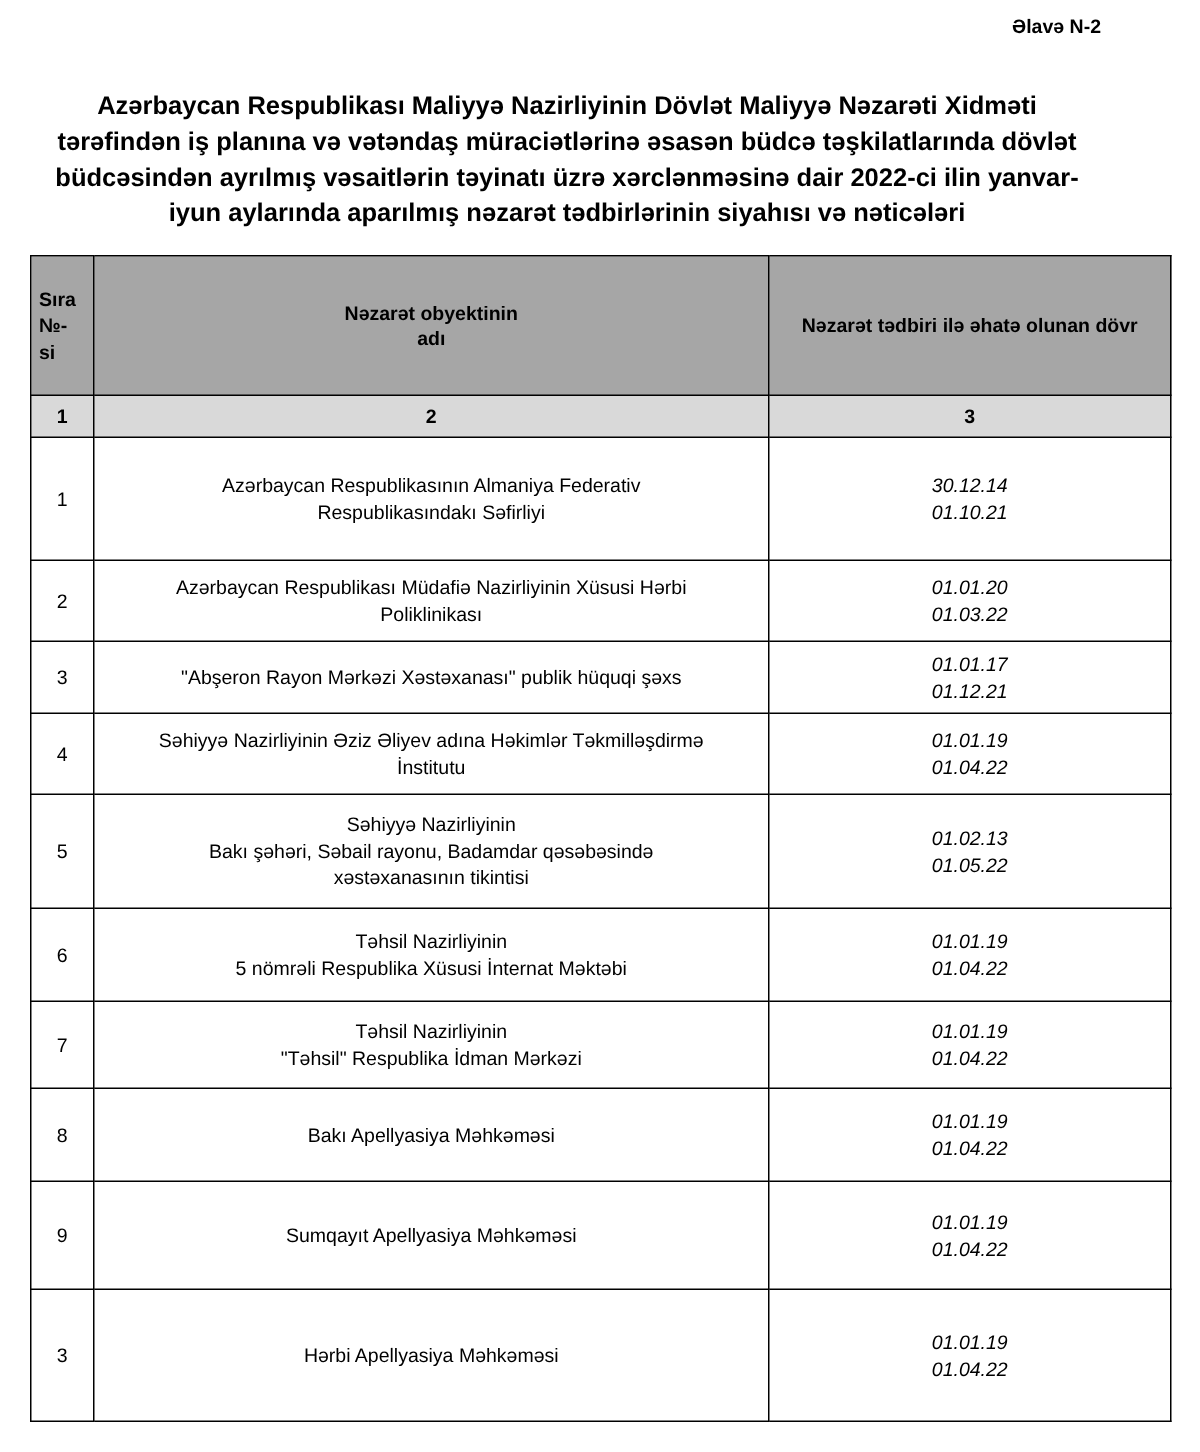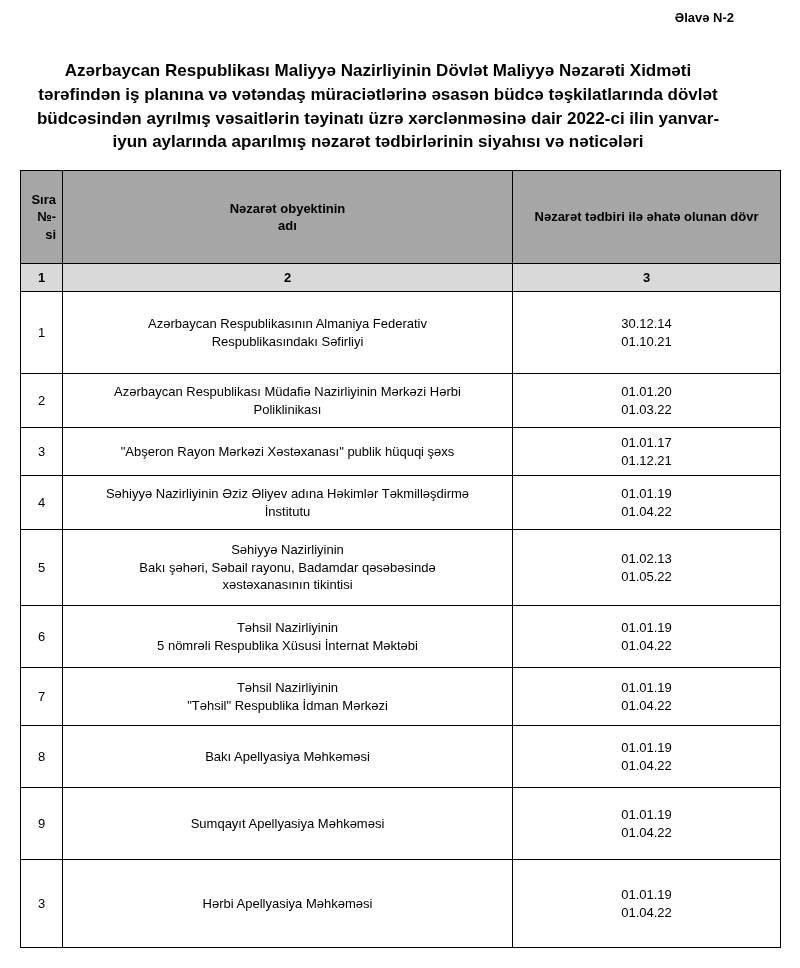--- a/index.html
+++ b/index.html
@@ -48,21 +48,21 @@
   .head-row th {
     background: #a6a6a6;
     height: 93px;
     font-weight: bold;
     vertical-align: middle;
     text-align: center;
     white-space: pre-line;
     line-height: 1.35;
   }
   .head-row th.first {
-    text-align: right;
+    text-align: left;
     padding-left: 5px;
   }
   .num-row td {
     background: #d9d9d9;
     height: 28px;
     font-weight: bold;
     text-align: center;
     vertical-align: middle;
   }
   .section-row td {
@@ -73,21 +73,21 @@
     vertical-align: middle;
     font-size: 13.5px;
   }
   .data-row td {
     background: #ffffff;
     text-align: center;
     vertical-align: middle;
     line-height: 1.35;
   }
   .cell-name { white-space: pre-line; }
-  .cell-period div { line-height: 1.35; }
+  .cell-period div { line-height: 1.35; font-style: italic; }
 </style>
 </head>
 <body>
 
 <div class="page">
 
   <div class="annotation">Əlavə N-2</div>
 
   <div class="doc-title">Azərbaycan Respublikası Maliyyə Nazirliyinin Dövlət Maliyyə Nəzarəti Xidməti tərəfindən iş planına və vətəndaş müraciətlərinə əsasən büdcə  təşkilatlarında dövlət büdcəsindən ayrılmış vəsaitlərin təyinatı üzrə xərclənməsinə dair 2022-ci ilin yanvar-iyun aylarında aparılmış nəzarət tədbirlərinin siyahısı və nəticələri</div>
 
@@ -117,21 +117,21 @@
         <td>1</td>
         <td class="cell-name">Azərbaycan Respublikasının Almaniya Federativ
 Respublikasındakı Səfirliyi</td>
         <td class="cell-period">
           <div>30.12.14</div>
           <div>01.10.21</div>
         </td>
       </tr>
       <tr class="data-row" style="height:54px">
         <td>2</td>
-        <td class="cell-name">Azərbaycan Respublikası Müdafiə Nazirliyinin Mərkəzi Hərbi
+        <td class="cell-name">Azərbaycan Respublikası Müdafiə Nazirliyinin Xüsusi Hərbi
 Poliklinikası</td>
         <td class="cell-period">
           <div>01.01.20</div>
           <div>01.03.22</div>
         </td>
       </tr>
       <tr class="data-row" style="height:48px">
         <td>3</td>
         <td class="cell-name">"Abşeron Rayon Mərkəzi Xəstəxanası" publik hüquqi şəxs</td>
         <td class="cell-period">

